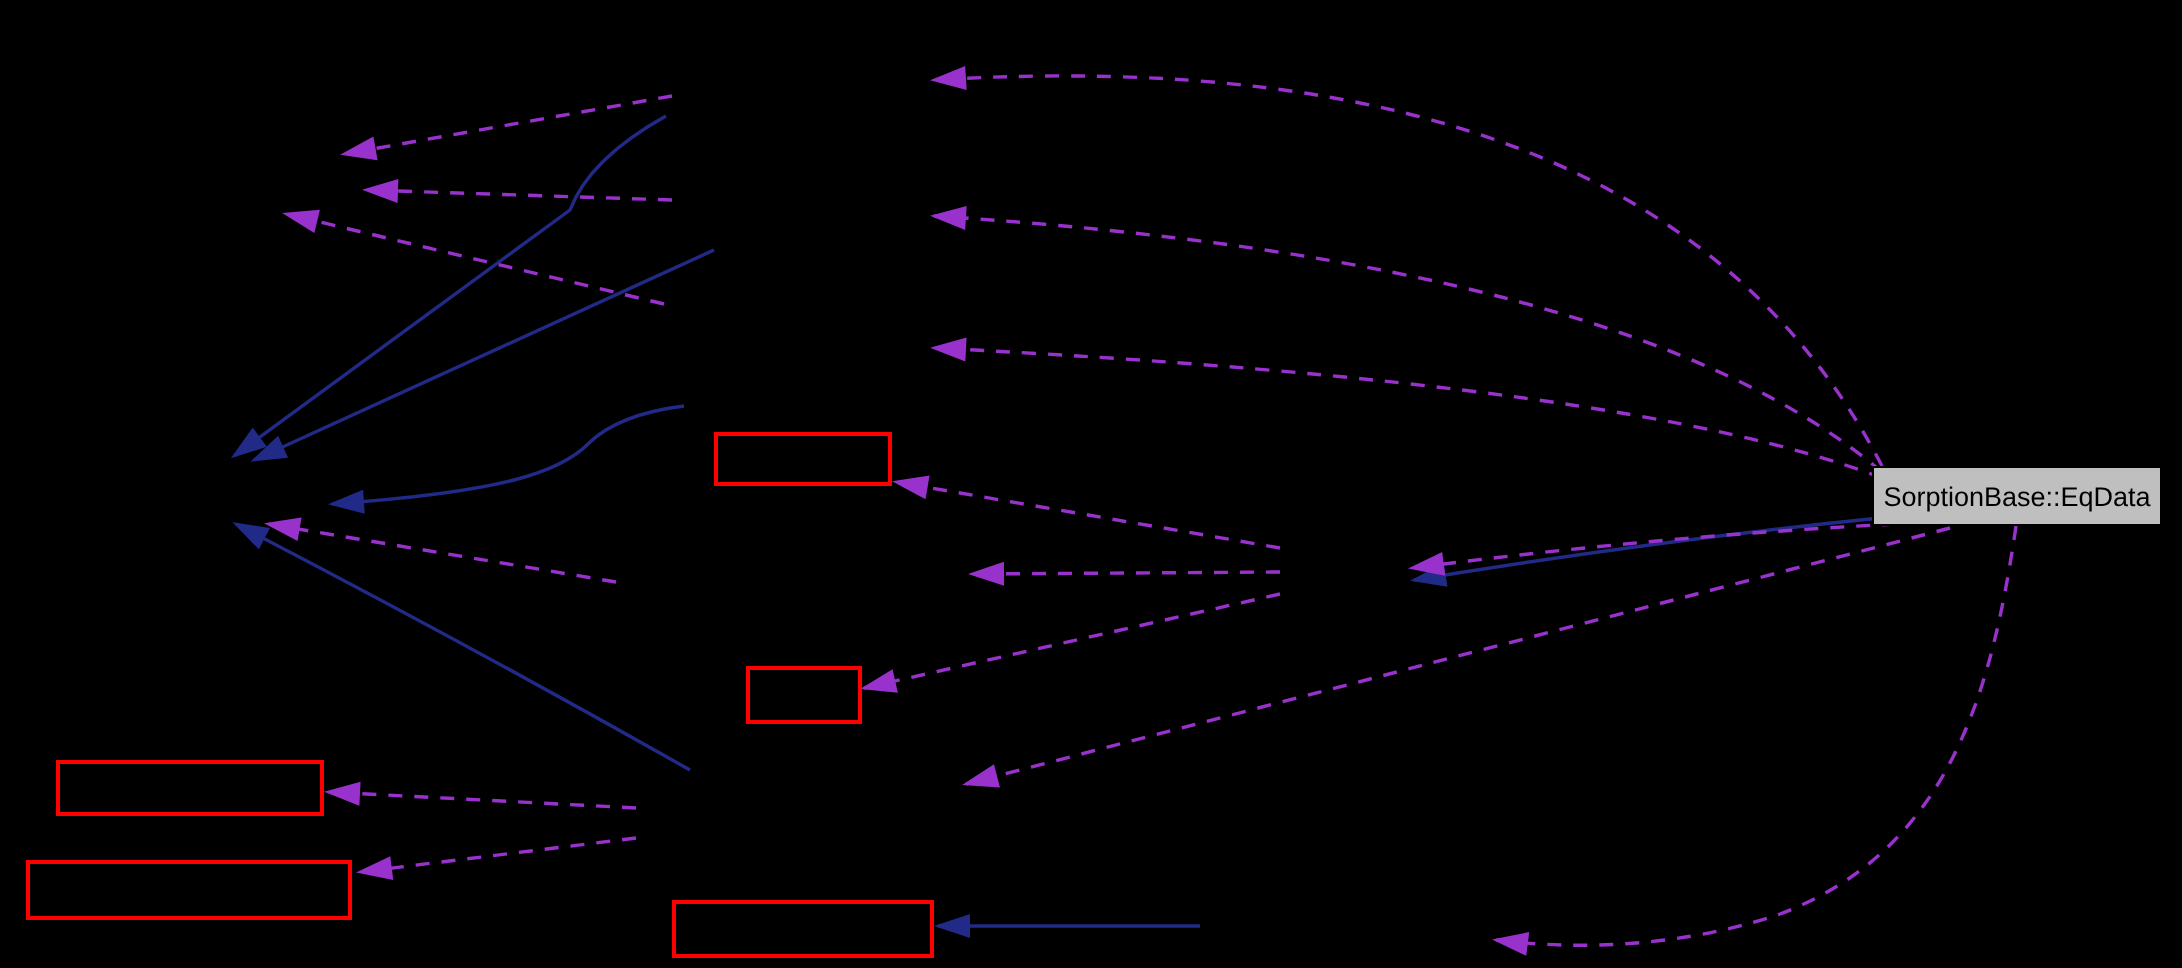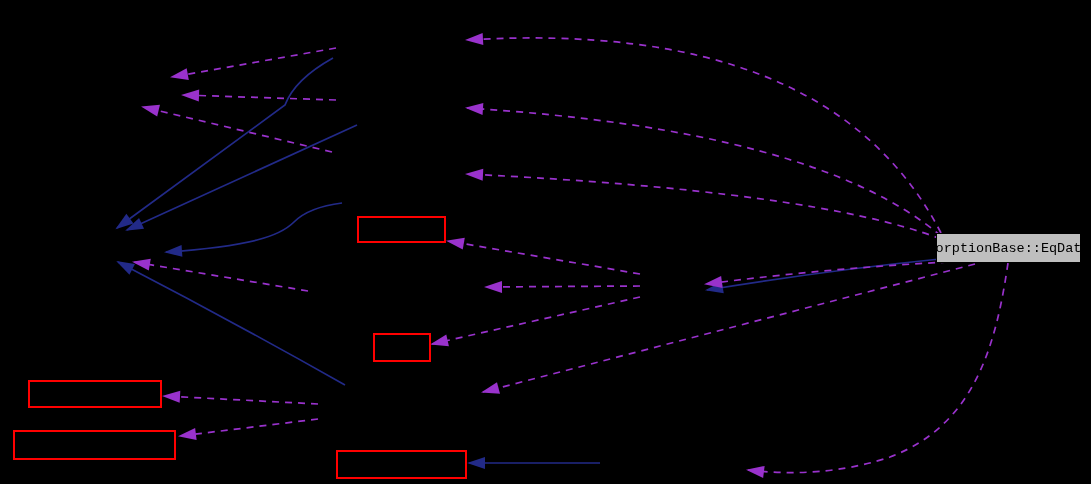--- a/index.html
+++ b/index.html
@@ -1,17 +1,17 @@
 <!DOCTYPE html>
 <html><head>
 <meta charset="utf-8">
 <style>
   html,body{margin:0;padding:0;background:#000;}
   #stage{position:relative;width:1091px;height:484px;background:#000;overflow:hidden;
-         font-family:Liberation Mono, monospace;}
+         font-family:Liberation Sans, sans-serif;}
   #edge-svg{position:absolute;left:0;top:0;width:1091px;height:484px;}
   .node-label{position:absolute;box-sizing:border-box;border:1px solid #000;
               display:flex;align-items:center;justify-content:center;
               font-size:13.5px;color:#000;white-space:nowrap;cursor:pointer;}
 </style>
 </head>
 <body>
 
 <div id="stage">
 

